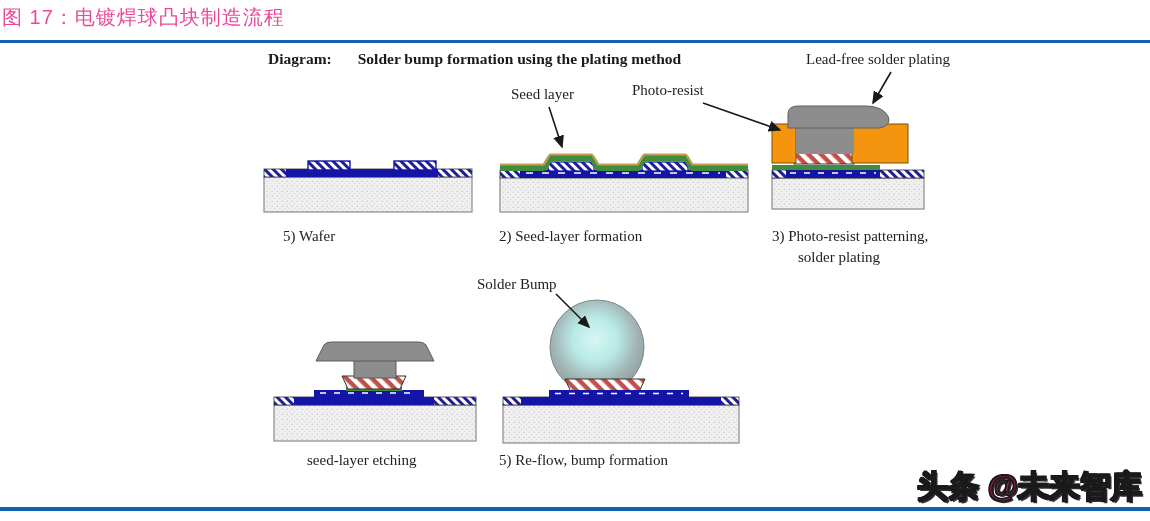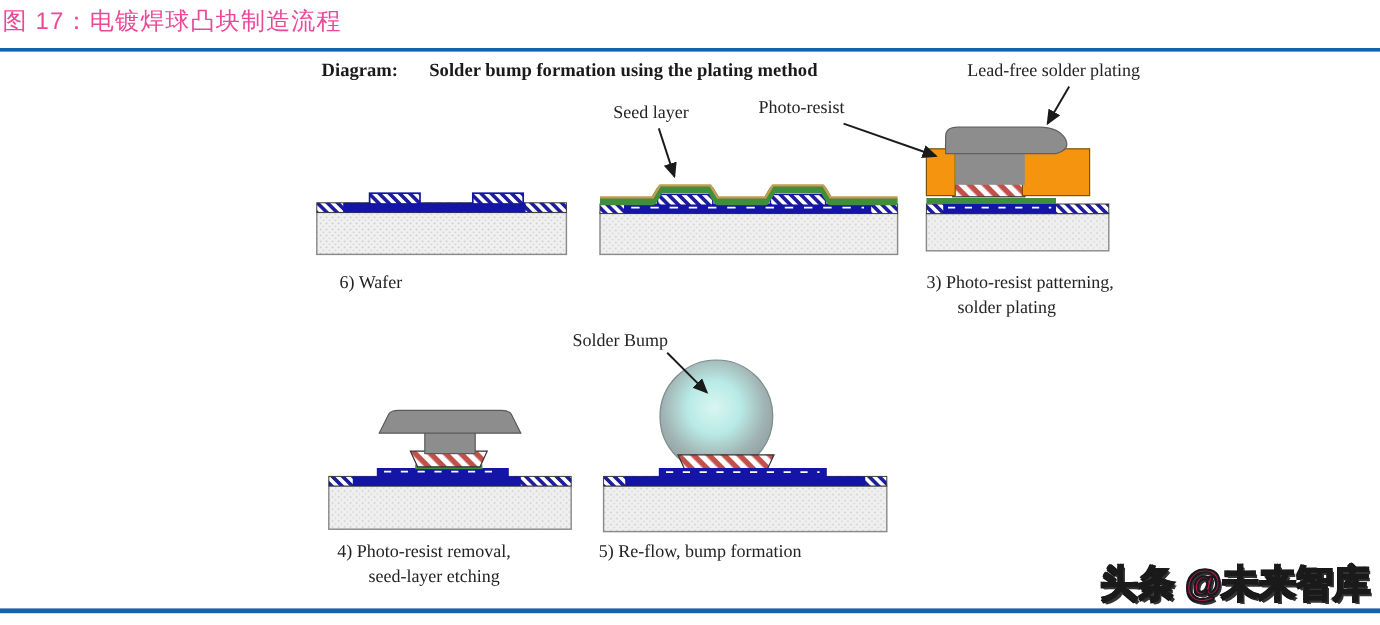--- a/index.html
+++ b/index.html
@@ -137,27 +137,27 @@
     <line x1="62" y1="102.5" x2="190" y2="102.5" stroke="#ffffff" stroke-width="1.5" stroke-dasharray="6 8"></line>
   </svg>
 
   <svg id="arrows" class="abs" width="1150" height="521" viewBox="0 0 1150 521">
     <line x1="549" y1="107" x2="562" y2="147" stroke="#1a1a1a" stroke-width="1.6" marker-end="url(#mArrow)"></line>
     <line x1="703" y1="103" x2="780" y2="130" stroke="#1a1a1a" stroke-width="1.6" marker-end="url(#mArrow)"></line>
     <line x1="891" y1="72" x2="873" y2="103" stroke="#1a1a1a" stroke-width="1.6" marker-end="url(#mArrow)"></line>
     <line x1="556" y1="294" x2="589" y2="327" stroke="#1a1a1a" stroke-width="1.6" marker-end="url(#mArrow)"></line>
   </svg>
 
-  <div class="abs cap cap1">6) Wafer</div>
+  <div class="abs cap cap1">5) Wafer</div>
+  <div class="abs cap cap2">2) Seed-layer formation</div>
   <div class="abs cap cap3">
     <div>3) Photo-resist patterning,</div>
     <div class="l2">solder plating</div>
   </div>
   <div class="abs cap cap4">
-    <div>4) Photo-resist removal,</div>
     <div class="l2">seed-layer etching</div>
   </div>
   <div class="abs cap cap5">5) Re-flow, bump formation</div>
 
   <div class="abs watermark">头条 @未来智库</div>
   <div class="abs rule rule-bottom"></div>
 
 </div>
 
 </body></html>

